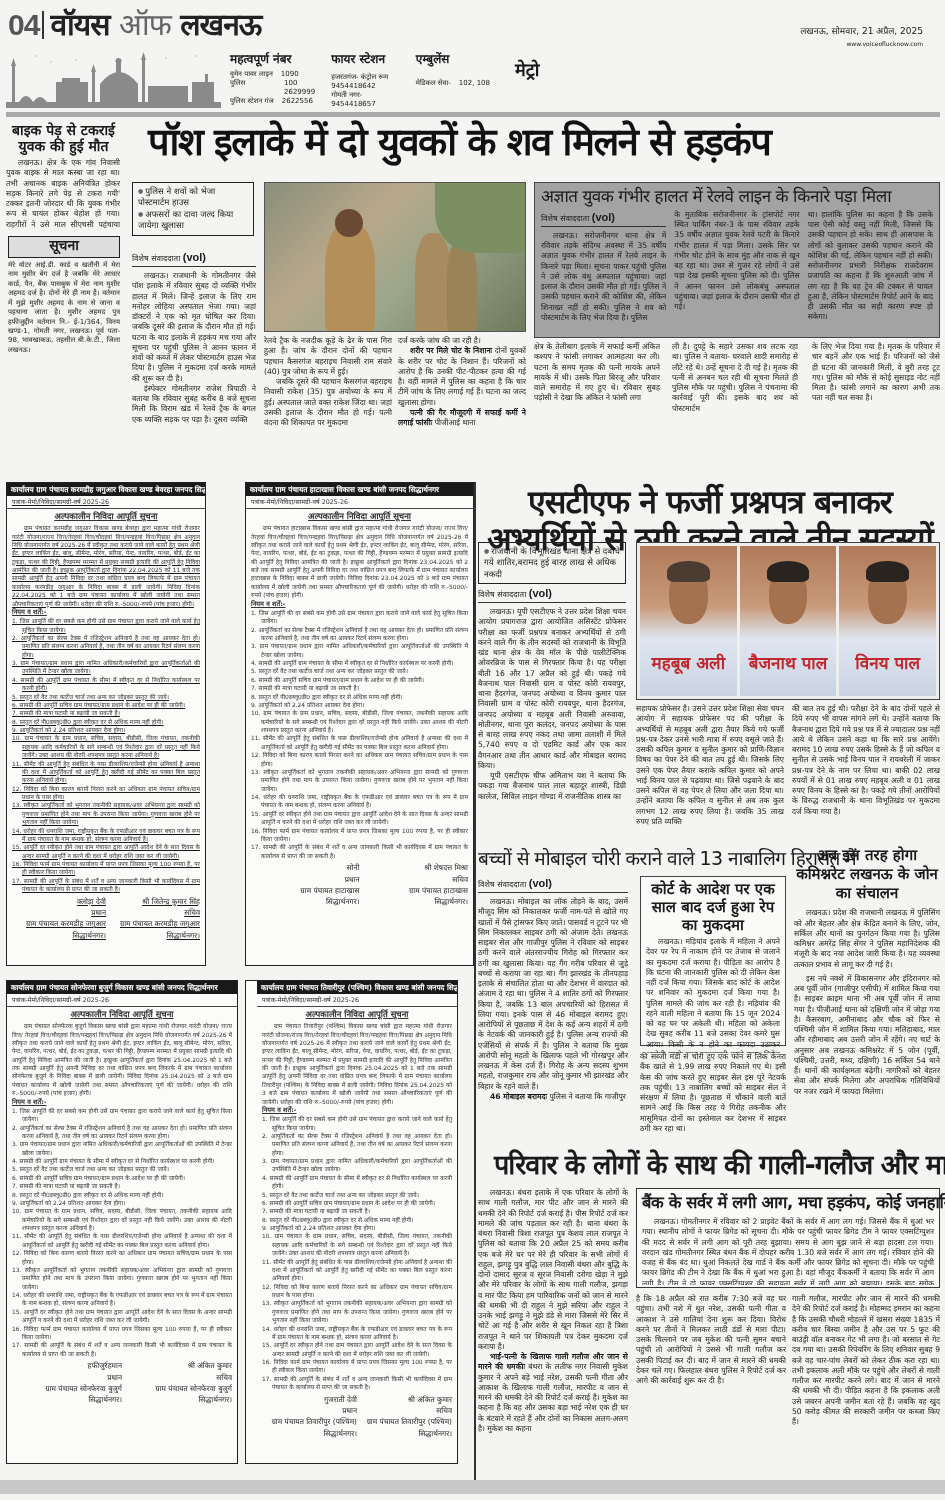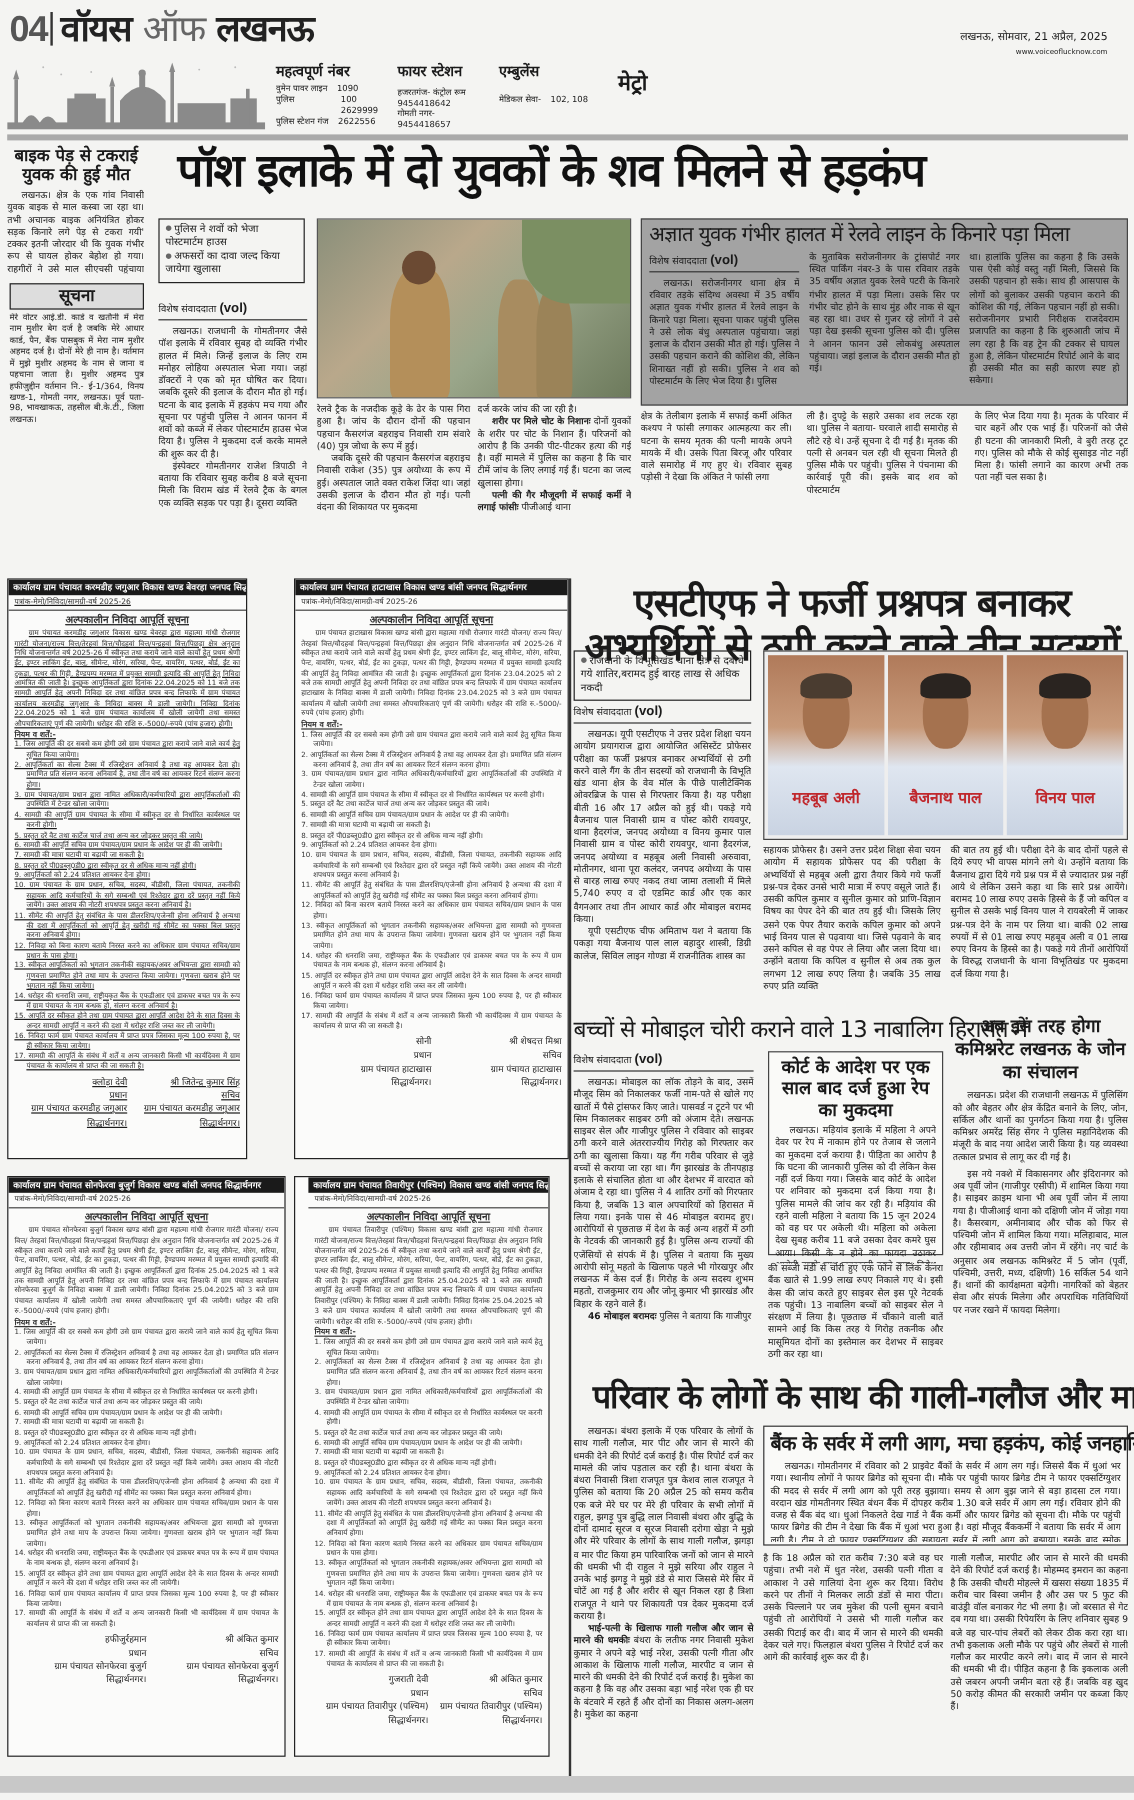--- a/index.html
+++ b/index.html
@@ -32,27 +32,27 @@
 .boxed-story h2{font-size:17px;font-weight:normal;white-space:nowrap;letter-spacing:-0.5px;margin-bottom:2px;font-family:"DejaVu Sans",sans-serif}
 .notice-head{background:#1a1a1a;color:#fff;font-size:7.3px;font-weight:bold;padding:2px 4px;white-space:nowrap;overflow:hidden}
 .notice{border:1.5px solid #222;background:#fbfbfa}
 .notice-body{padding:2px 5px;font-size:5.9px;line-height:1.42;color:#333;text-align:justify}
 .notice-body .ref{font-size:6.3px;border-bottom:1px solid #444;margin:0 -5px 2px;padding:0 5px 1px}
 .notice-body .title{text-align:center;text-decoration:underline;font-size:8.4px;font-weight:bold;margin-bottom:1px}
 .notice-body .cond-title{text-decoration:underline;font-weight:bold;font-size:6.5px}
 .notice-body ol{list-style:none}
 .notice-body li{padding-left:10px;text-indent:-10px}
 .signs{display:grid;grid-template-columns:1fr 1fr;text-align:right;font-size:7.4px;line-height:1.55;margin-top:2px;color:#222}
-.suchna-head{border:1.5px solid #222;background:#ddd;text-align:center;font-size:14px;font-weight:bold;padding:1px 0;font-family:Liberation Sans, sans-serif}
+.suchna-head{border:1.5px solid #222;background:#ddd;text-align:center;font-size:14px;font-weight:bold;padding:1px 0;font-family:Liberation Mono, monospace}
 .big-head2{font-size:32px;font-weight:bold;text-align:center;line-height:1.15;letter-spacing:-1px;font-family:"DejaVu Serif",serif}
 .photo3{display:flex;border:1.5px solid #444;background:#eee;padding:3px;gap:3px}
 .photo3 .p{flex:1;position:relative;background:linear-gradient(180deg,#b07a5a 0%,#c89a7a 40%,#dfe6f0 62%,#c9d3e2 100%);overflow:hidden}
 .photo3 .p .face{position:absolute;left:30%;top:14%;width:40%;height:38%;border-radius:45%;background:#a5724f}
 .photo3 .p .hair{position:absolute;left:28%;top:10%;width:44%;height:14%;border-radius:50% 50% 20% 20%;background:#2a2420}
-.photo3 .p .cap{position:absolute;bottom:14%;left:0;right:0;text-align:center;color:#c0282d;font-size:13px;font-weight:bold}
+.photo3 .p .cap{position:absolute;bottom:14%;left:0;right:0;text-align:center;color:#c0282d;font-size:17px;font-weight:bold}
 .mid-head{font-size:19px;white-space:nowrap;letter-spacing:-0.6px}
 .small-box{border:1.5px solid #444;padding:3px 5px;background:#fafaf8}
 .small-box h3{font-size:15px;text-align:center;font-weight:bold;line-height:1.2;margin-bottom:3px}
 .right-head{font-size:15px;font-weight:bold;text-align:center;line-height:1.25}
 .fam-head{font-size:27px;font-weight:bold;white-space:nowrap;letter-spacing:-1px;font-family:"DejaVu Serif",serif}
 .bank-box{border:1.5px solid #333;padding:3px 5px;background:#fafaf8}
 .bank-box h2{font-size:16.5px;font-weight:bold;white-space:nowrap;letter-spacing:-0.4px;margin-bottom:4px}
 .vrule{width:1.5px;background:#333}
 .bottombar{left:0;top:1480px;width:945px;height:14px;background:#c8c8c8}
 .cols3{display:flex;gap:8px}

